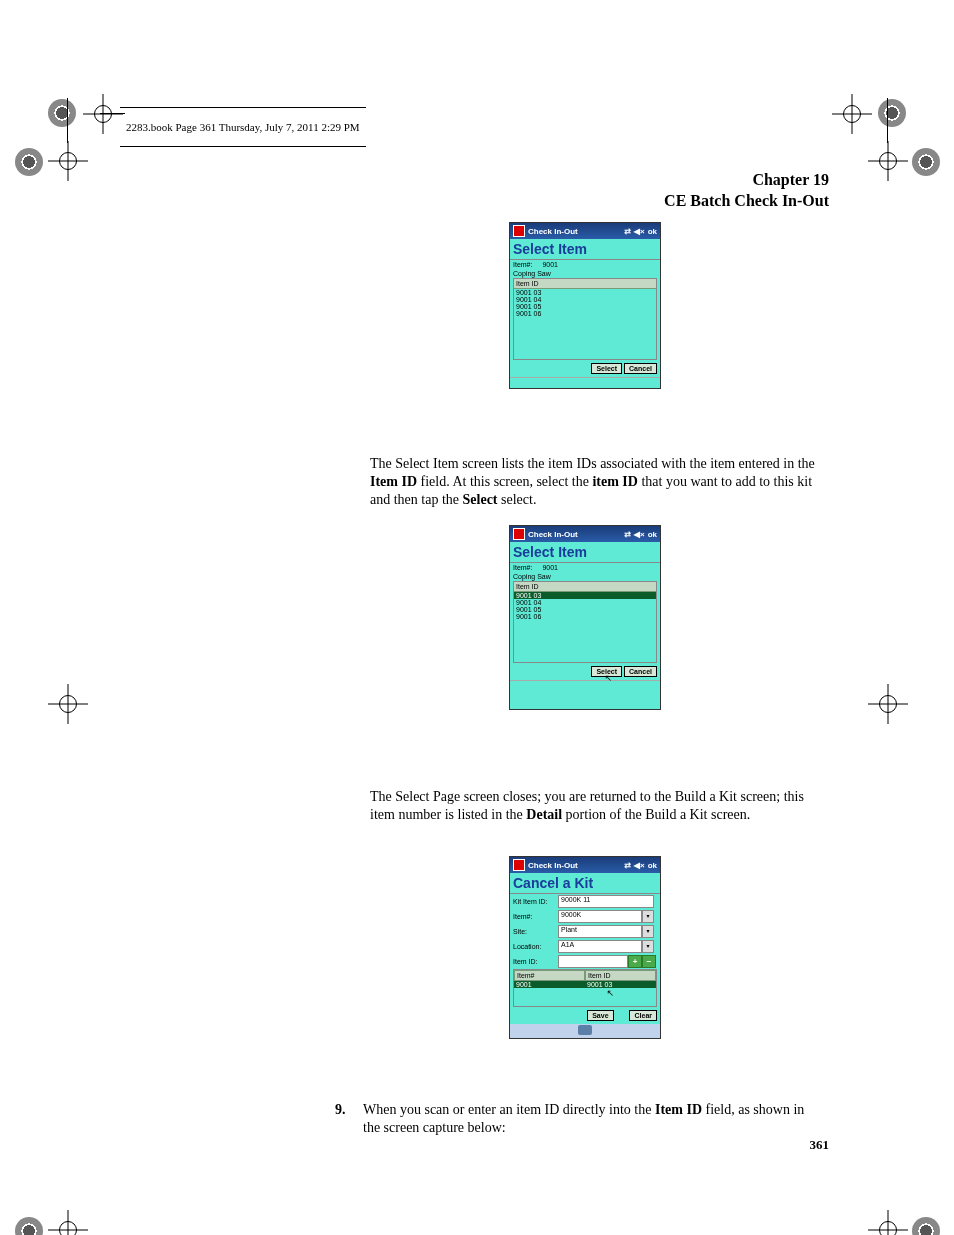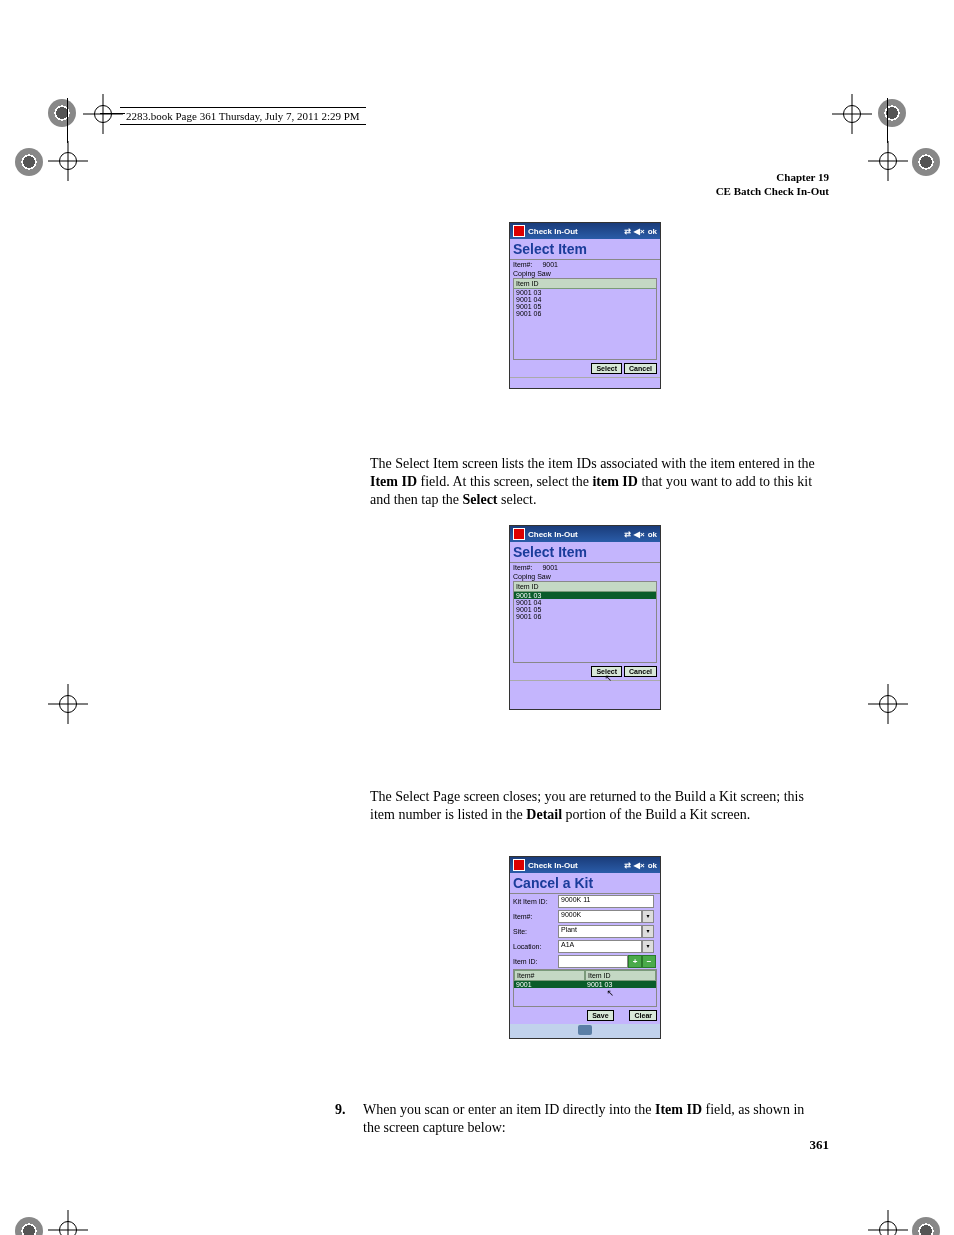--- a/index.html
+++ b/index.html
@@ -29,40 +29,40 @@
     position: absolute; left: 50%; top: 50%; width: 16px; height: 16px;
     border: 1px solid #000; border-radius: 50%; transform: translate(-50%,-50%);
   }
   .hline { position: absolute; height: 1px; background: #000; }
   .vline { position: absolute; width: 1px; background: #000; }
 
   .book-header {
     position: absolute; left: 120px; top: 107px;
     font-size: 11px; font-family: "Times New Roman", serif;
     border-top: 1px solid #000; border-bottom: 1px solid #000;
-    padding: 2px 6px;
+    padding: 13px 6px;
   }
 
   .chapter-head {
     position: absolute; right: 125px; top: 170px;
-    text-align: right; font-weight: bold; font-size: 11px;
+    text-align: right; font-weight: bold; font-size: 16px;
     line-height: 1.3;
   }
 
   .content { position: absolute; left: 370px; top: 455px; width: 460px; font-size: 14px; line-height: 1.3; }
   .content2 { position: absolute; left: 370px; top: 788px; width: 460px; font-size: 14px; line-height: 1.3; }
   .content3 { position: absolute; left: 335px; top: 1101px; width: 495px; font-size: 14px; line-height: 1.3; }
   .step-num { display: inline-block; width: 28px; font-weight: bold; vertical-align: top; }
   .step-body { display: inline-block; width: 460px; }
 
   .page-num { position: absolute; right: 125px; bottom: 82px; font-weight: bold; font-size: 13px; }
 
   
   .pda {
-    position: absolute; width: 150px; background: #c4b5fd;
+    position: absolute; width: 150px; background: #5eead4;
     border: 1px solid #333; font-family: Tahoma, sans-serif; font-size: 7px;
   }
   .pda-title {
     background: linear-gradient(#1a3c7a, #2a5ca8);
     color: #fff; padding: 2px 3px; display: flex; align-items: center;
     font-size: 8px; font-weight: bold;
   }
   .pda-title .flag { width: 10px; height: 10px; margin-right: 3px; background: #d00; border: 1px solid #fff; }
   .pda-title .spacer { flex: 1; }
   .pda-title .ticon { margin-left: 3px; font-size: 8px; }

